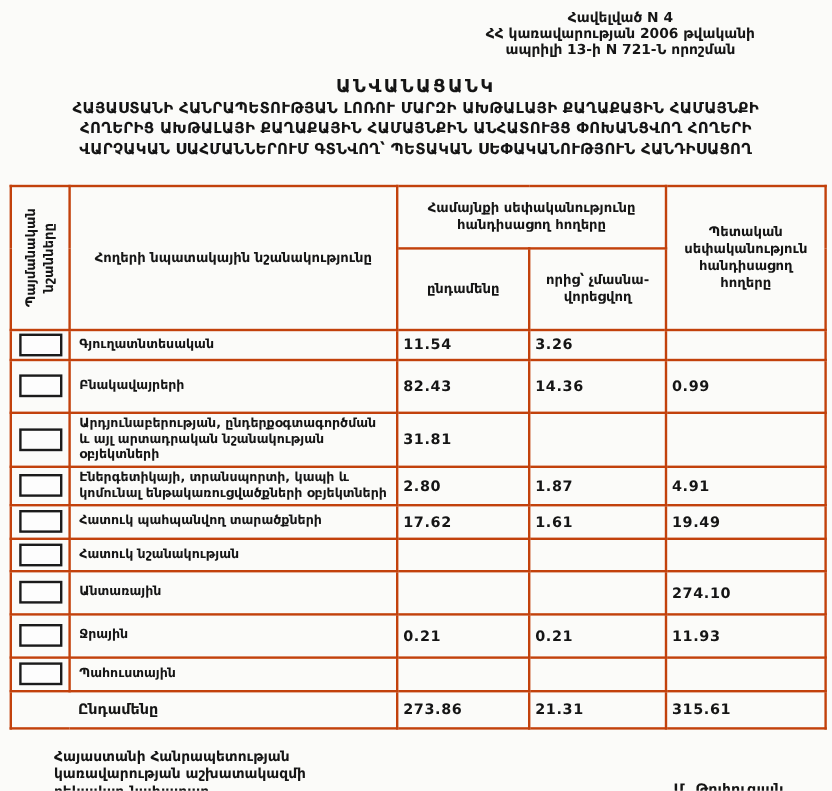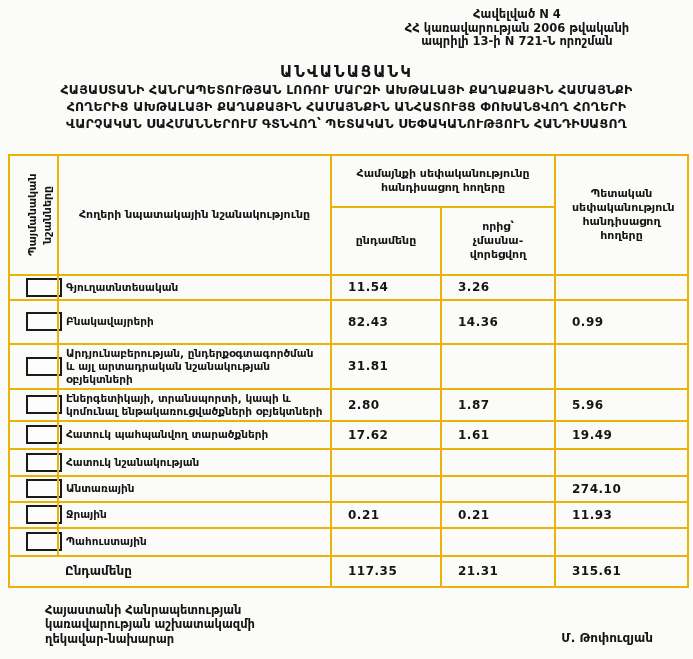--- a/index.html
+++ b/index.html
@@ -42,24 +42,24 @@
   }
 
   
   table.land-table {
     margin: 22px 6px 0 8px;
     width: 679px;
     border-collapse: collapse;
     table-layout: fixed;
   }
   .land-table td, .land-table th {
-    border: 2px solid #eab308;
+    border: 2px solid #c2410c;
     font-weight: bold;
     vertical-align: middle;
-    padding: 2px 16px;
+    padding: 2px 4px;
   }
   .col-sym   { width: 49px;  }
   .col-lbl   { width: 273px; }
   .col-tot   { width: 110px; }
   .col-priv  { width: 114px; }
   .col-state { width: 133px; }
 
   th.hdr { font-size: 11px; text-align: center; line-height: 14px; font-weight: bold; }
   .hdr-top { height: 52px; }
   .hdr-bottom { height: 68px; }
@@ -92,21 +92,21 @@
     margin: 0 auto;
     background: #fdfdfd;
   }
 
   tr.r-h30  td { height: 22px; }
   tr.r-h29  td { height: 44px; }
   tr.r-h42  td { height: 42px; }
   tr.r-h33  td { height: 17px; }
   tr.r-h28  td { height: 28px; }
   tr.r-h27  td { height: 27px; }
-  tr.r-h26  td { height: 26px; }
+  tr.r-h26  td { height: 36px; }
   tr.r-h31  td { height: 31px; }
 
   td.total-label {
     font-size: 12px;
     text-align: left;
     padding-left: 55px;
   }
 
   
   .footer {
@@ -194,21 +194,21 @@
       <td class="cell-num"></td>
       <td class="cell-num"></td>
     </tr>
     <tr class="r-h33">
       <td class="cell-sym">
             <div class="legend-box"></div>
           </td>
       <td class="cell-label">Էներգետիկայի, տրանսպորտի, կապի և կոմունալ ենթակառուցվածքների օբյեկտների</td>
       <td class="cell-num">2.80</td>
       <td class="cell-num">1.87</td>
-      <td class="cell-num">5.96</td>
+      <td class="cell-num">4.91</td>
     </tr>
     <tr class="r-h28">
       <td class="cell-sym">
             <div class="legend-box"></div>
           </td>
       <td class="cell-label">Հատուկ պահպանվող տարածքների</td>
       <td class="cell-num">17.62</td>
       <td class="cell-num">1.61</td>
       <td class="cell-num">19.49</td>
     </tr>
@@ -243,21 +243,21 @@
       <td class="cell-sym">
             <div class="legend-box"></div>
           </td>
       <td class="cell-label">Պահուստային</td>
       <td class="cell-num"></td>
       <td class="cell-num"></td>
       <td class="cell-num"></td>
     </tr>
     <tr class="r-h31">
       <td class="total-label" colspan="2">Ընդամենը</td>
-      <td class="cell-num">117.35</td>
+      <td class="cell-num">273.86</td>
       <td class="cell-num">21.31</td>
       <td class="cell-num">315.61</td>
     </tr>
   </tbody>
     </table>
 
   <div class="footer">
     <div class="footer-left">
       <div>Հայաստանի Հանրապետության</div>
       <div>կառավարության աշխատակազմի</div>

